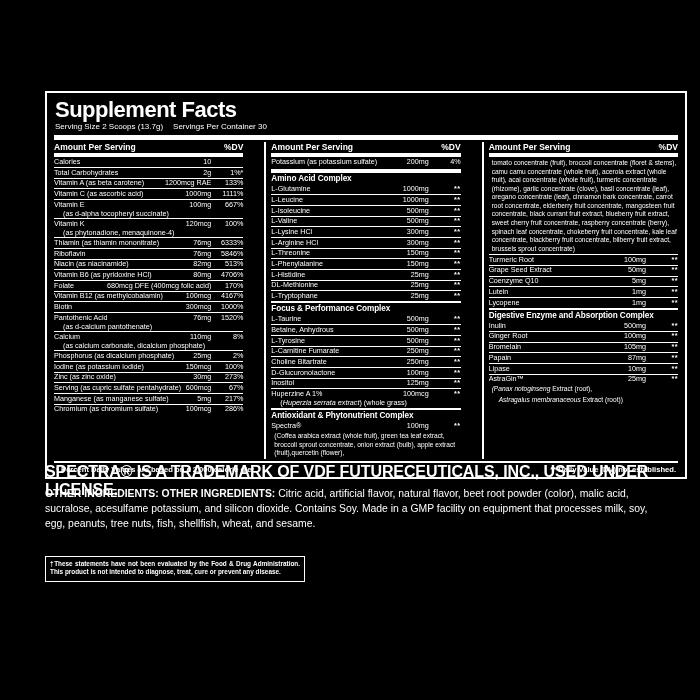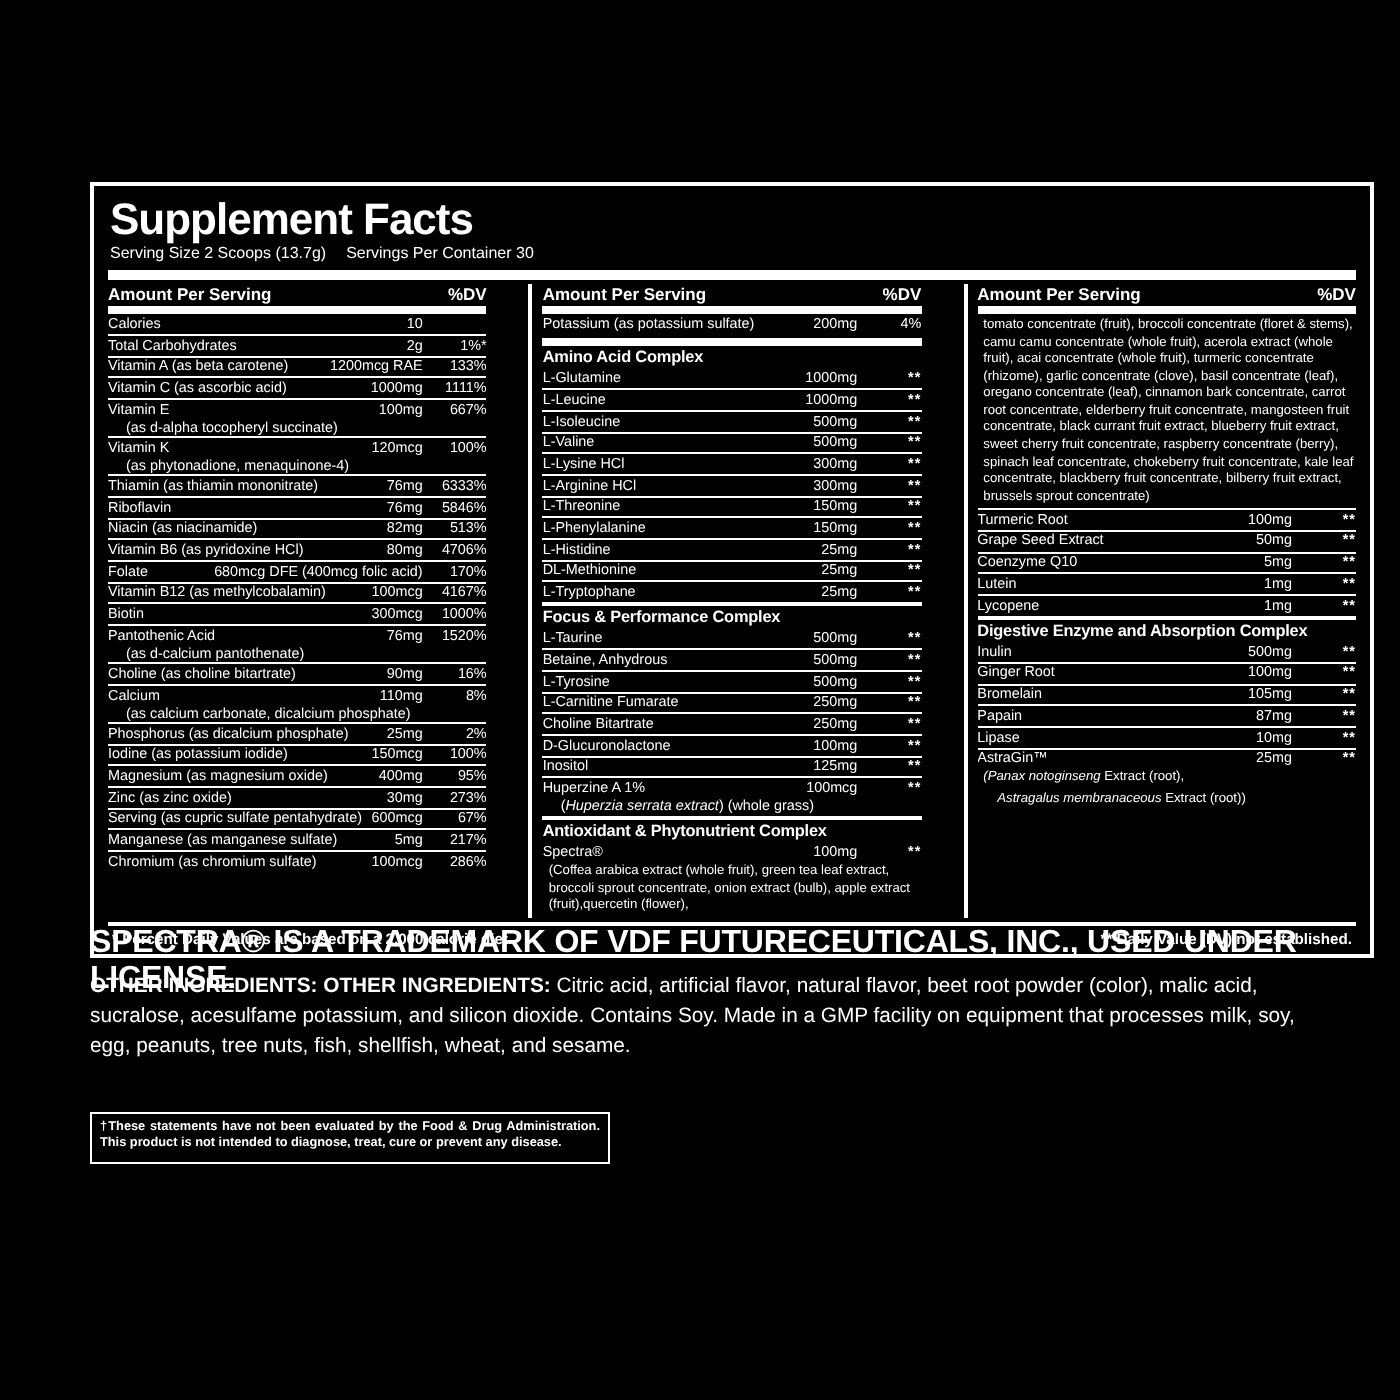--- a/index.html
+++ b/index.html
@@ -175,44 +175,34 @@
               <span class="amt">300mcg</span>
               <span class="dv">1000%</span>
             </div>
             <div class="row">
               <span class="nm">Pantothenic Acid</span>
               <span class="amt">76mg</span>
               <span class="dv">1520%</span>
             </div>
             <div class="sub">(as d-calcium pantothenate)</div>
             <div class="row">
-              <span class="nm">Choline (as choline bitartrate)</span>
-              <span class="amt">90mg</span>
-              <span class="dv">16%</span>
-            </div>
-            <div class="row">
               <span class="nm">Calcium</span>
               <span class="amt">110mg</span>
               <span class="dv">8%</span>
             </div>
             <div class="sub">(as calcium carbonate, dicalcium phosphate)</div>
             <div class="row">
               <span class="nm">Phosphorus (as dicalcium phosphate)</span>
               <span class="amt">25mg</span>
               <span class="dv">2%</span>
             </div>
             <div class="row">
               <span class="nm">Iodine (as potassium iodide)</span>
               <span class="amt">150mcg</span>
               <span class="dv">100%</span>
-            </div>
-            <div class="row">
-              <span class="nm">Magnesium (as magnesium oxide)</span>
-              <span class="amt">400mg</span>
-              <span class="dv">95%</span>
             </div>
             <div class="row">
               <span class="nm">Zinc (as zinc oxide)</span>
               <span class="amt">30mg</span>
               <span class="dv">273%</span>
             </div>
             <div class="row">
               <span class="nm">Serving (as cupric sulfate pentahydrate)</span>
               <span class="amt">600mcg</span>
               <span class="dv">67%</span>

